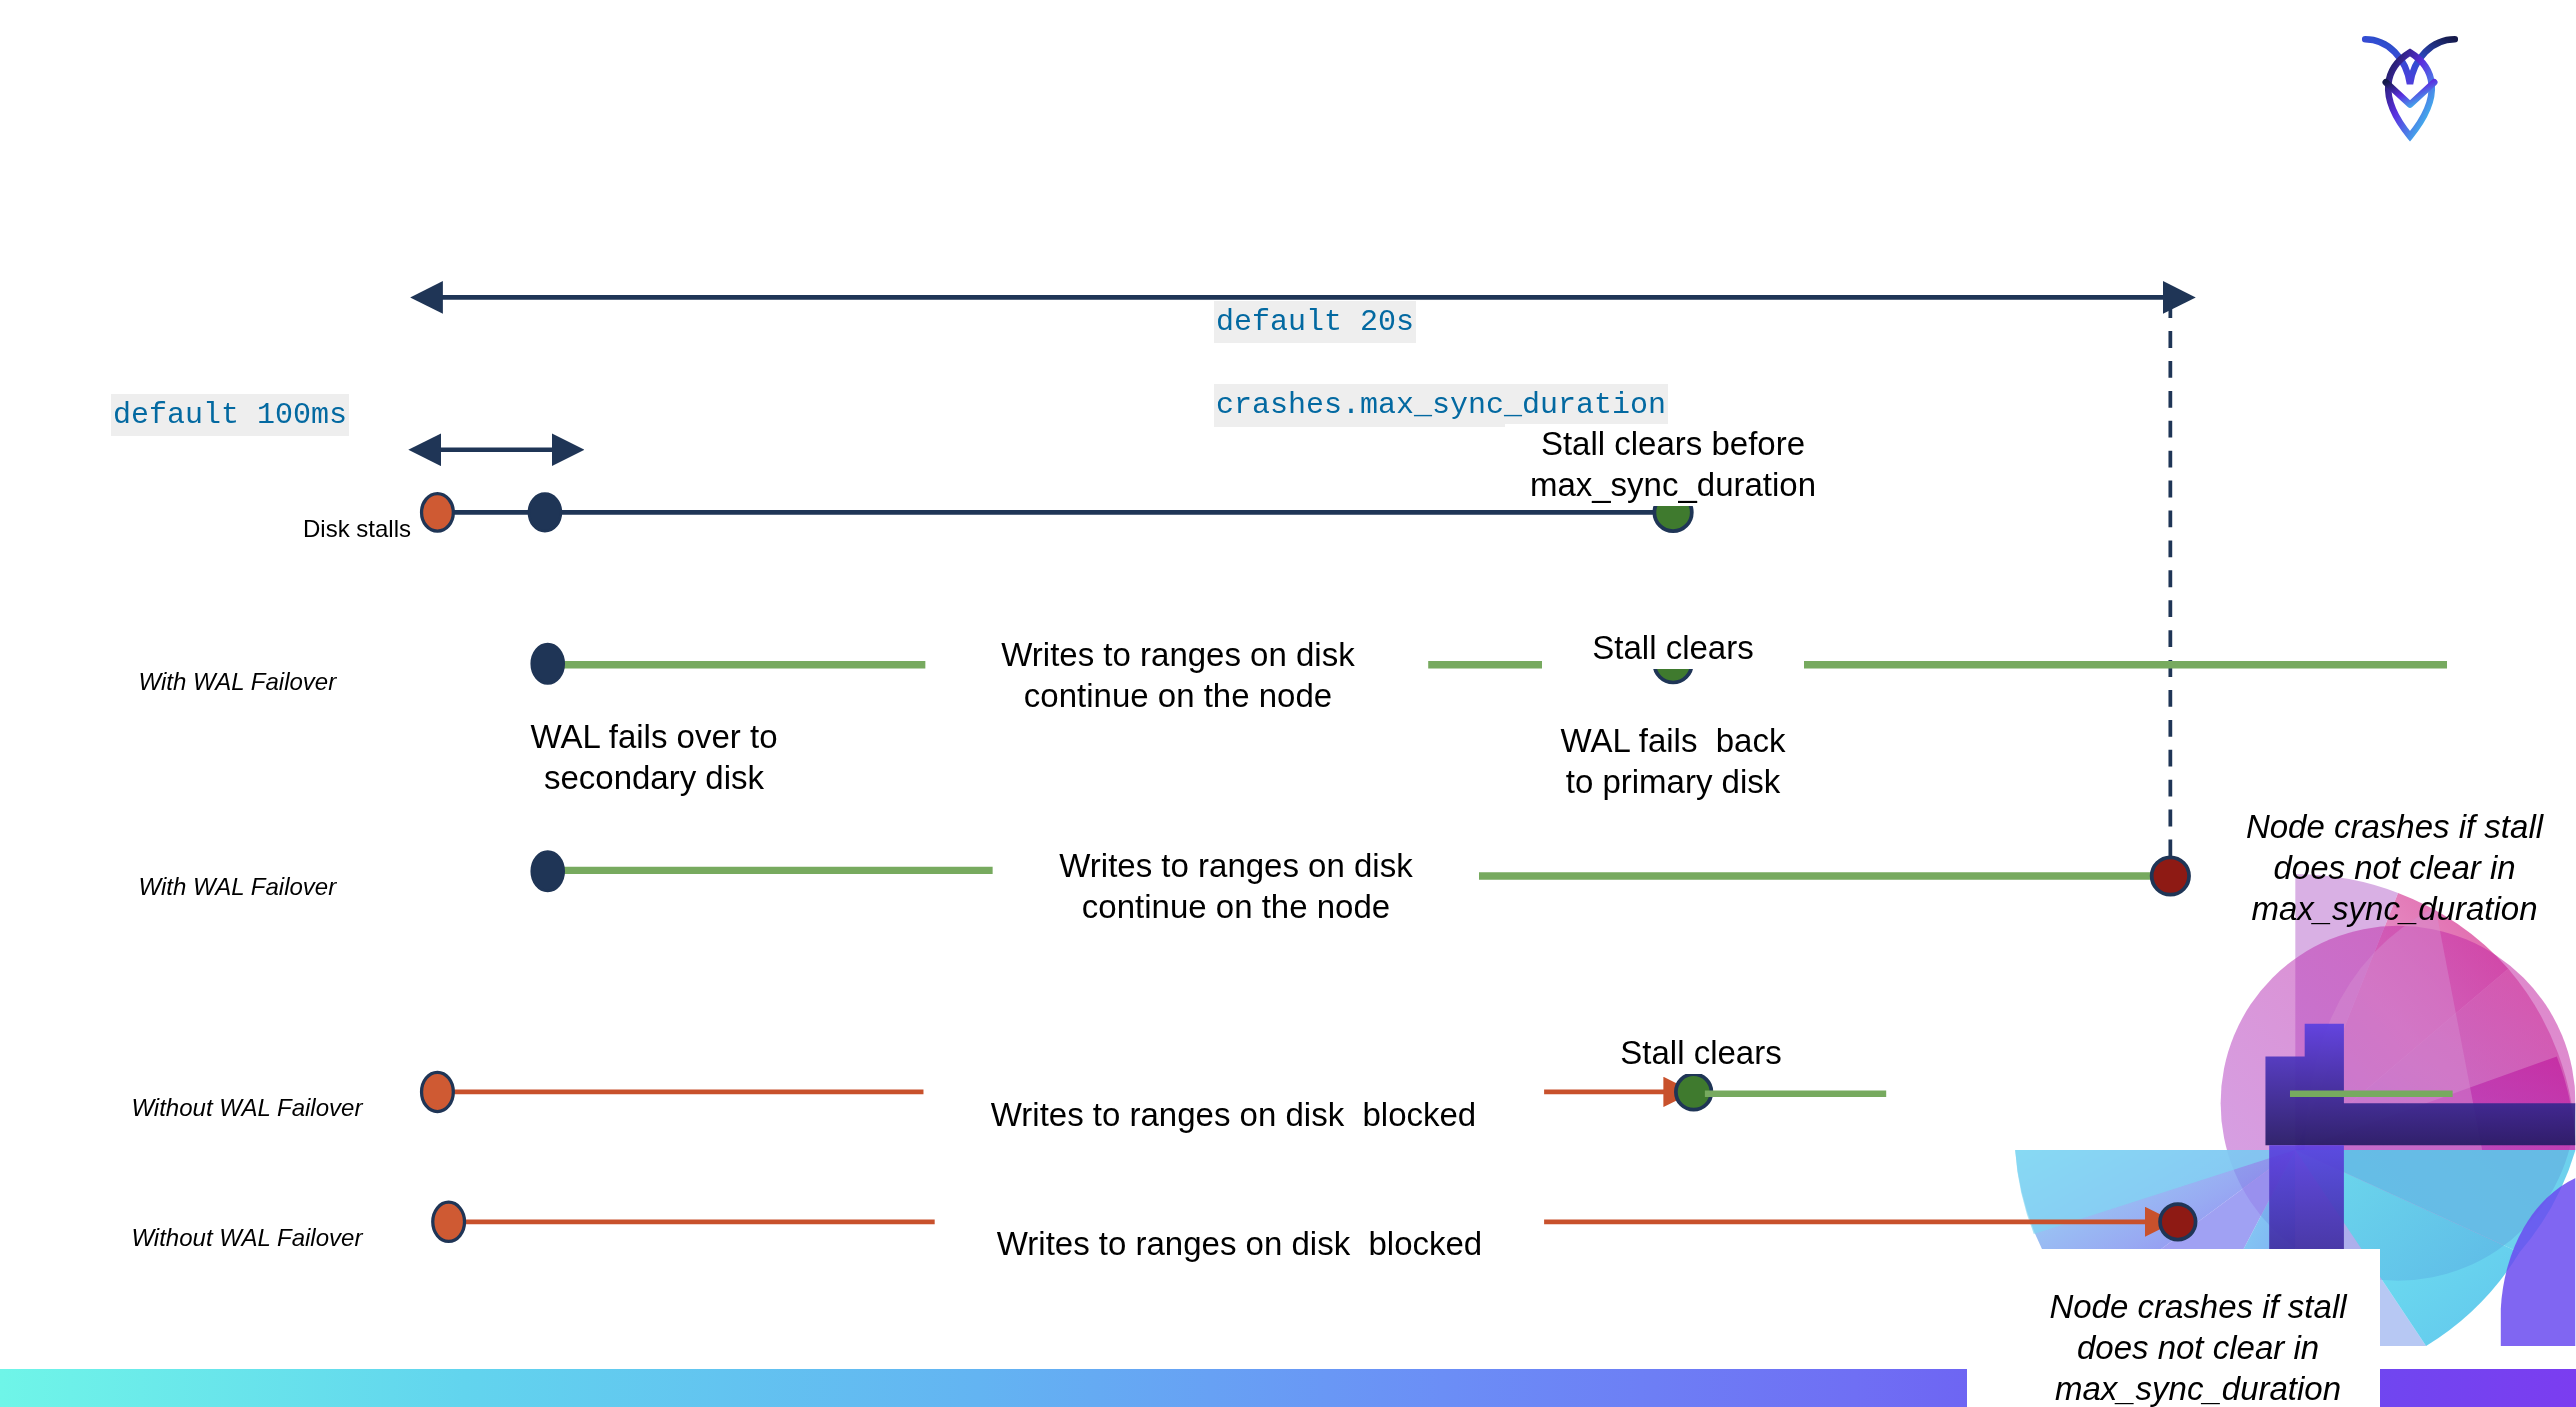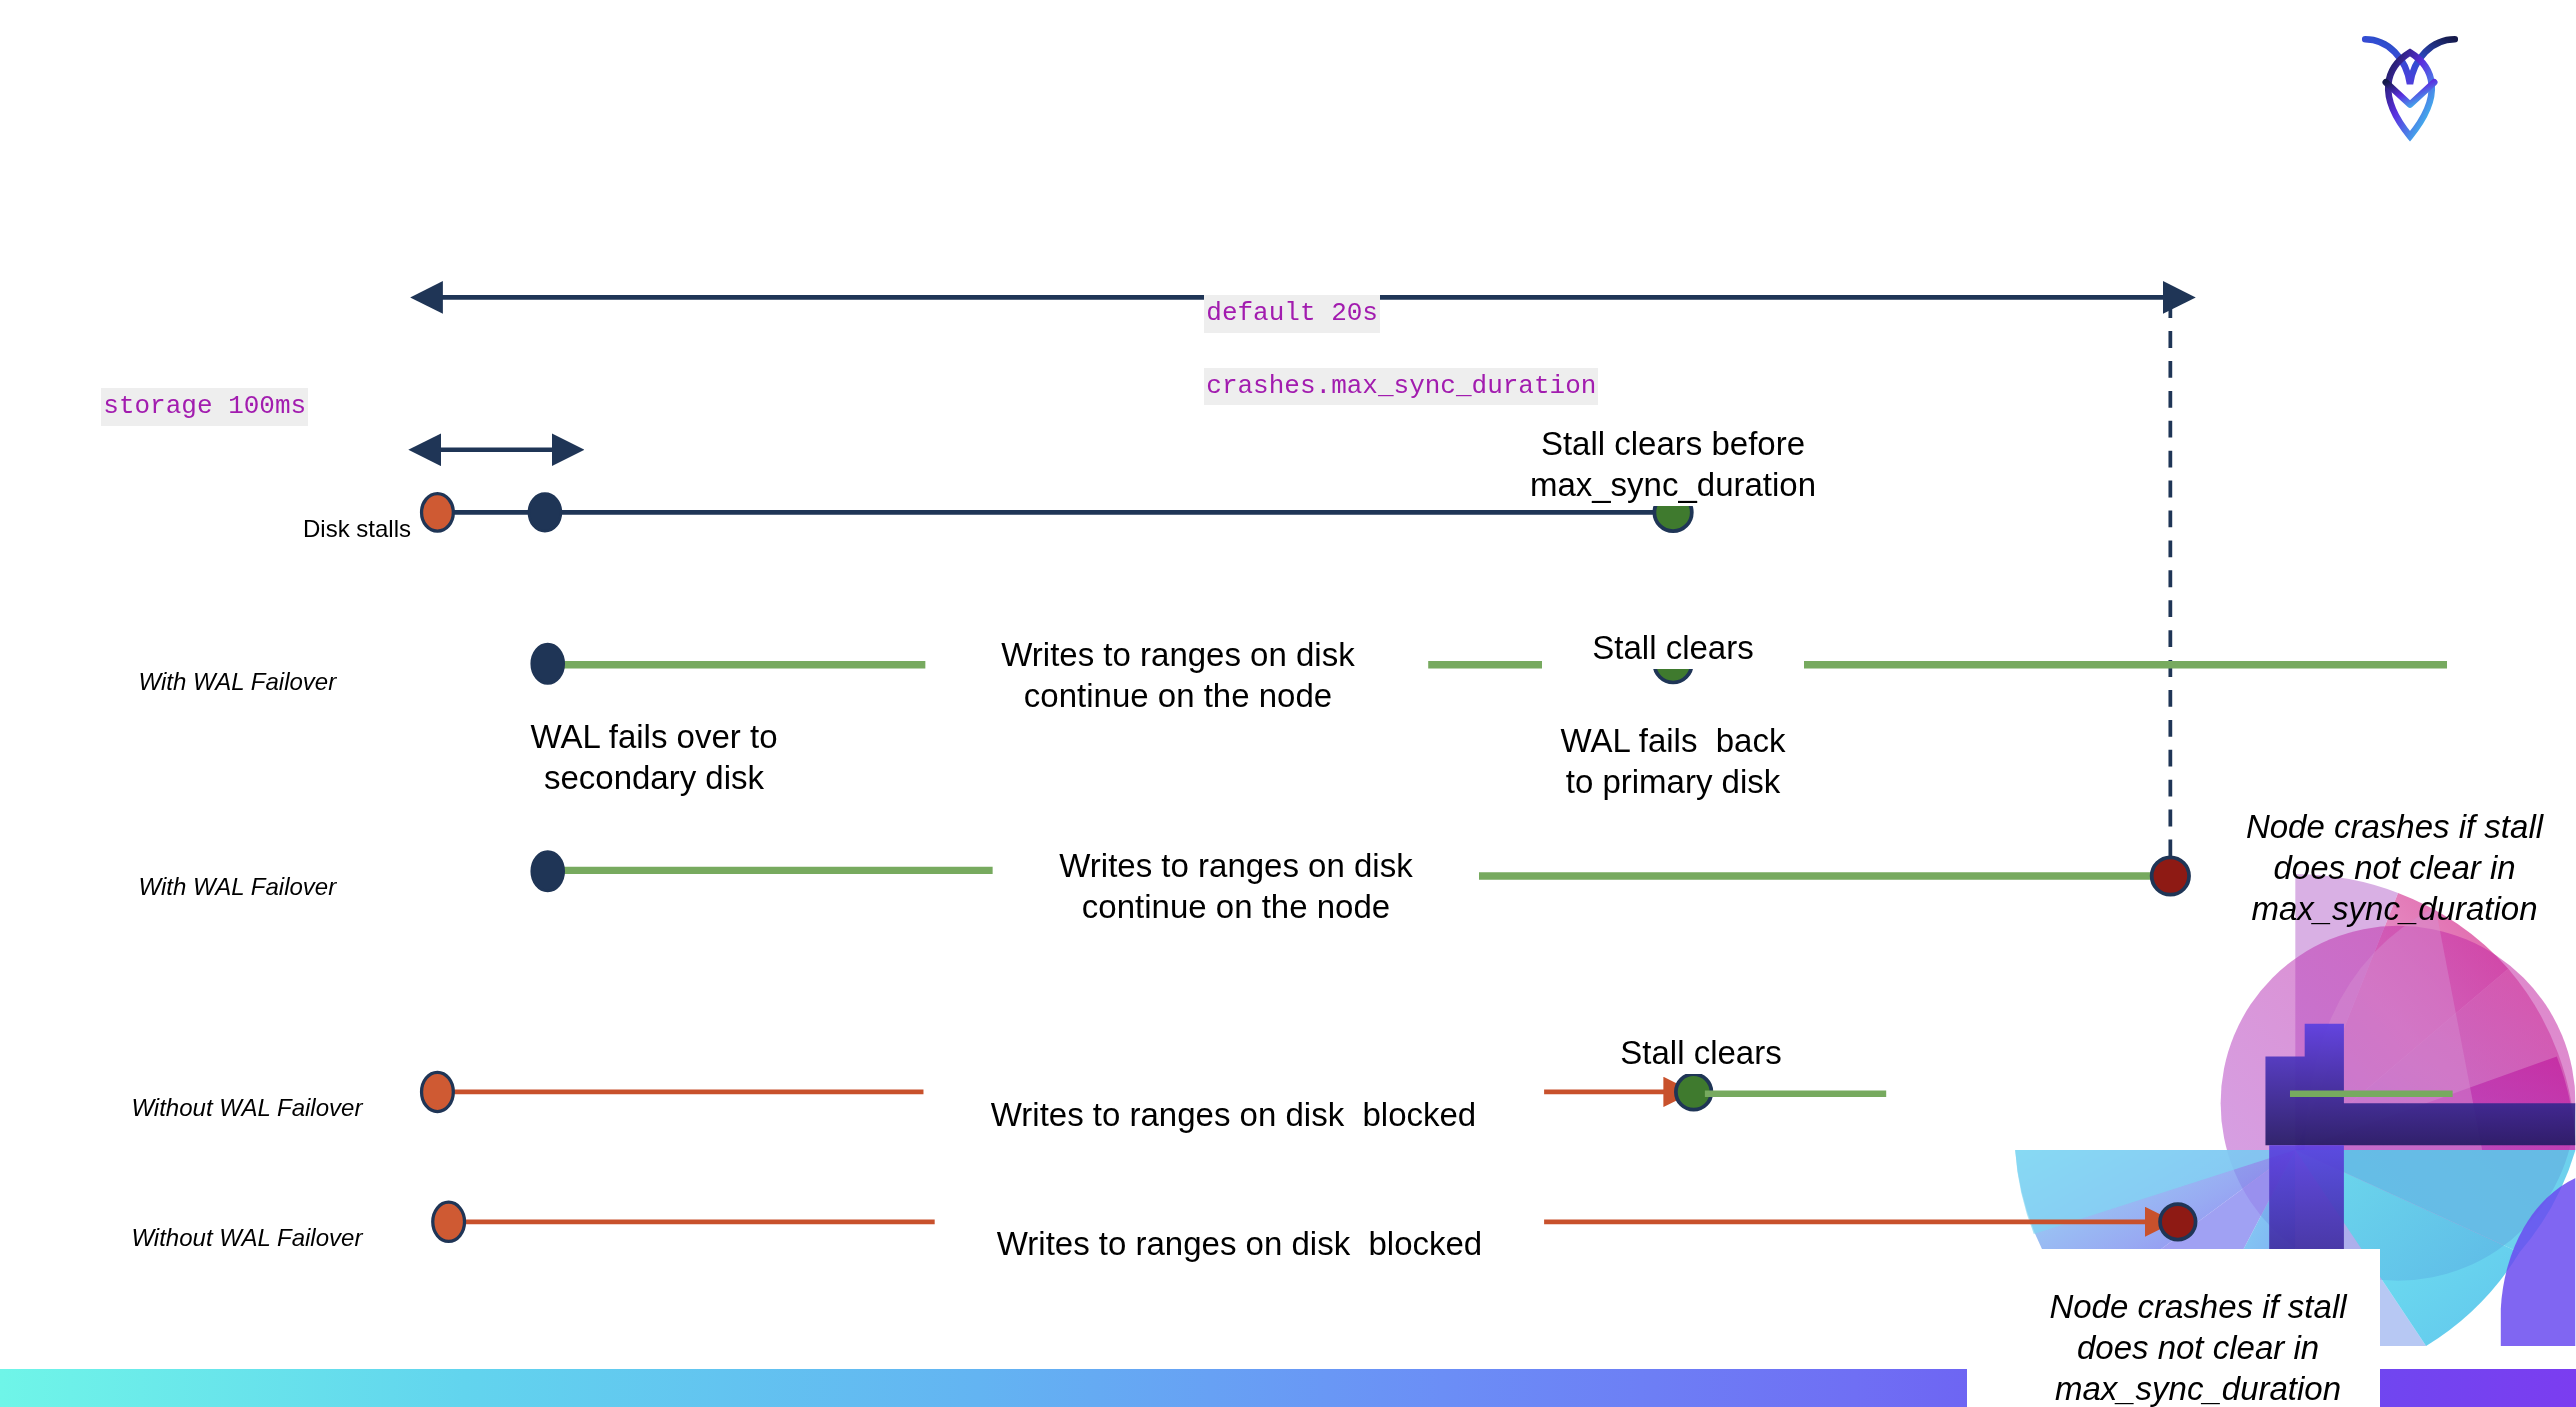--- a/index.html
+++ b/index.html
@@ -73,23 +73,23 @@
   .lbl.row-name { font-size: 24px; }
   .lbl.center   { text-align: center; }
   .lbl.left     { text-align: center; font-style: italic; }
   .lbl.right    { text-align: right; }
   .lbl.boxed    { background: #ffffff; }
 
   
   .mono {
     position: absolute;
     font-family: "Liberation Mono", "DejaVu Sans Mono", monospace;
-    font-size: 26px;
+    font-size: 30px;
     line-height: 1.36;
-    color: #a21caf;
+    color: #0369a1;
     white-space: pre;
   }
   .mono span {
     background: #eeeeee;
     padding: 0.9px 1.9px;
     display: inline-block;
   }
 
   
   #bottom-callout-plate {
@@ -255,21 +255,21 @@
       <line x1="60" y1="84" x2="60" y2="118" stroke="url(#lgA)" stroke-width="7" stroke-linecap="round"></line>
     </svg>
   </div>
 
   <div class="mono" style="left:1142px; top:260px; text-align:left;">
     <span>default 20s</span><br>
     <span>crashes.max_sync_duration</span>
   </div>
 
   <div class="mono" style="left:39px; top:353px; text-align:left;">
-    <span>storage 100ms</span><br>
+    <span>default 100ms</span><br>
   </div>
 
   <div class="lbl row-name right" style="left:56px; top:494px; width:355px;">Disk stalls</div>
 
   <div class="lbl center boxed" style="left:1505px; top:404px; width:336px;">Stall clears before
 max_sync_duration</div>
 
   <div class="lbl row-name left" style="left:22.4px; top:647px; width:430px;">With WAL Failover</div>
 
   <div class="lbl center boxed" style="left:935px; top:615px; width:486px;">Writes to ranges on disk

